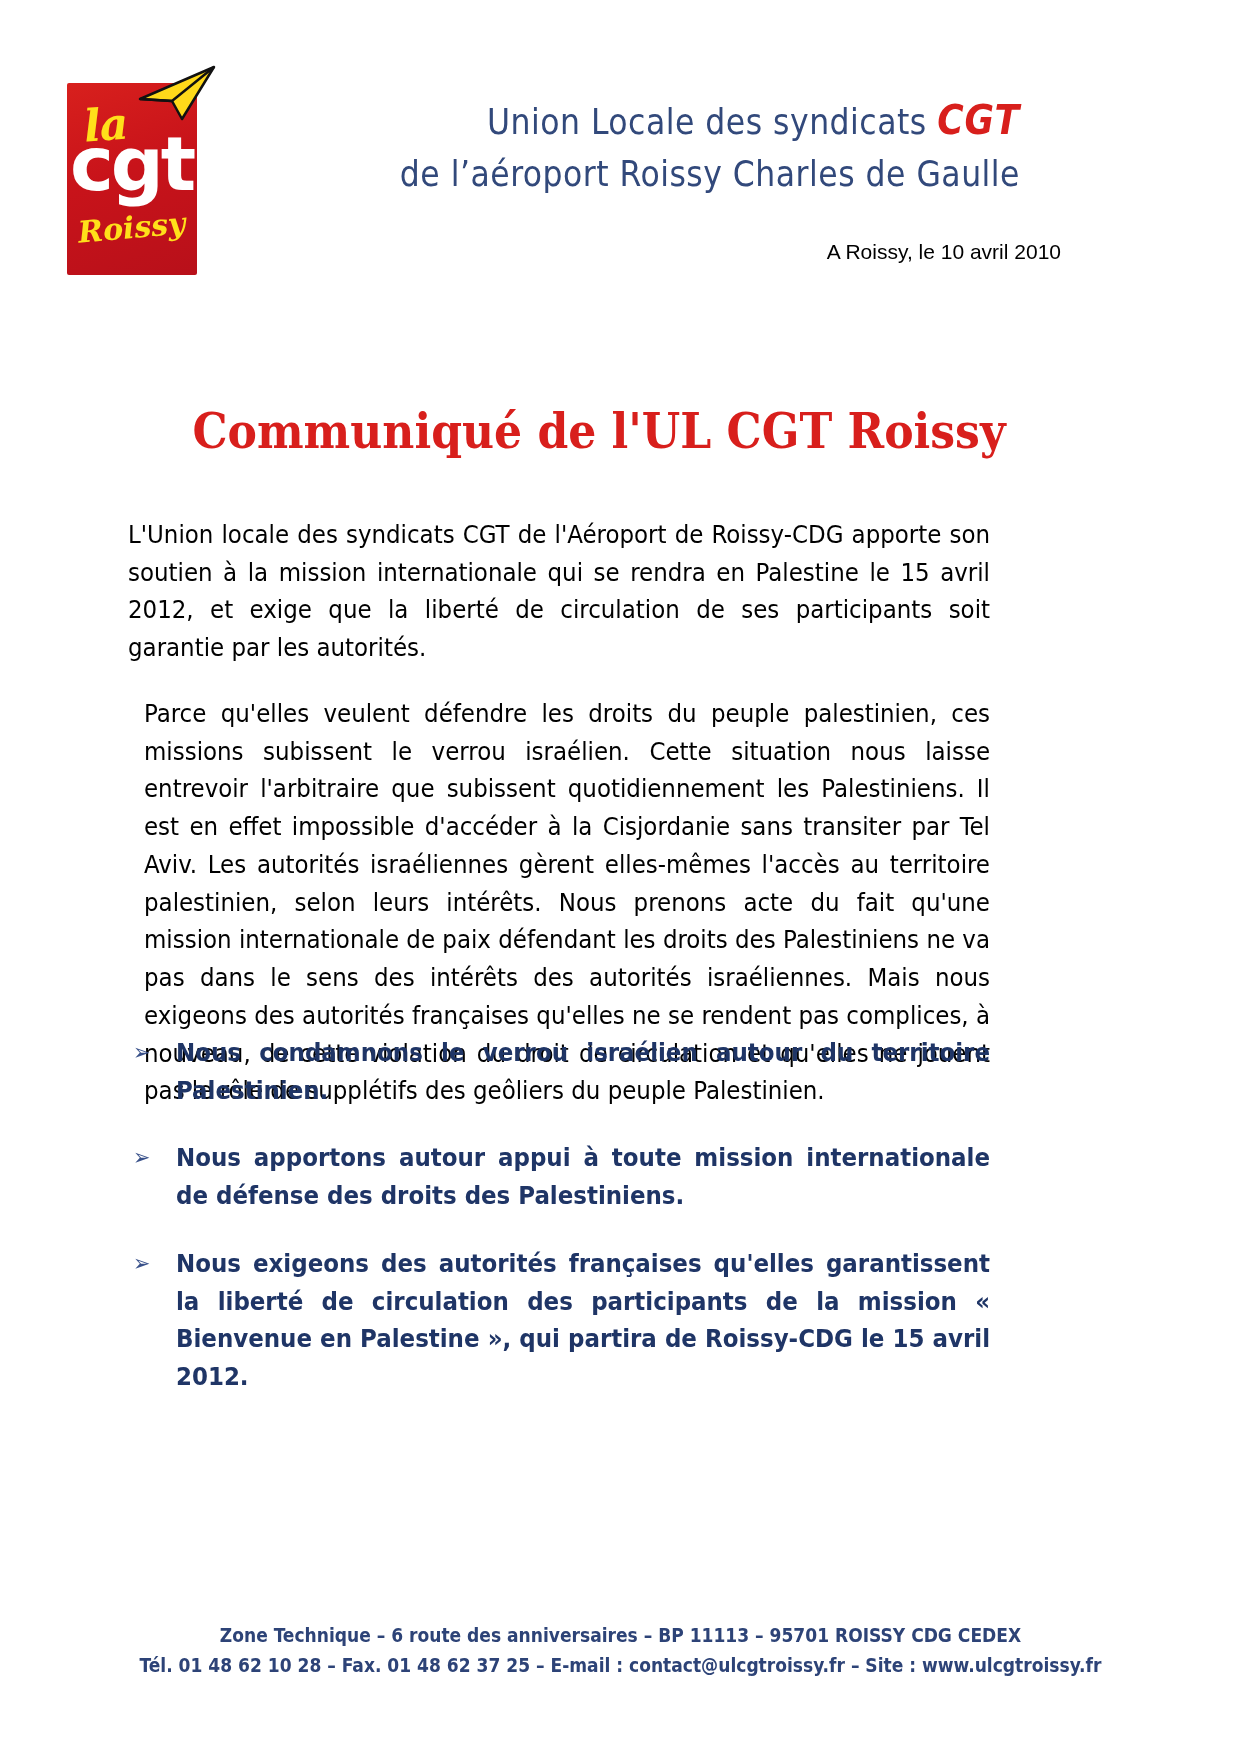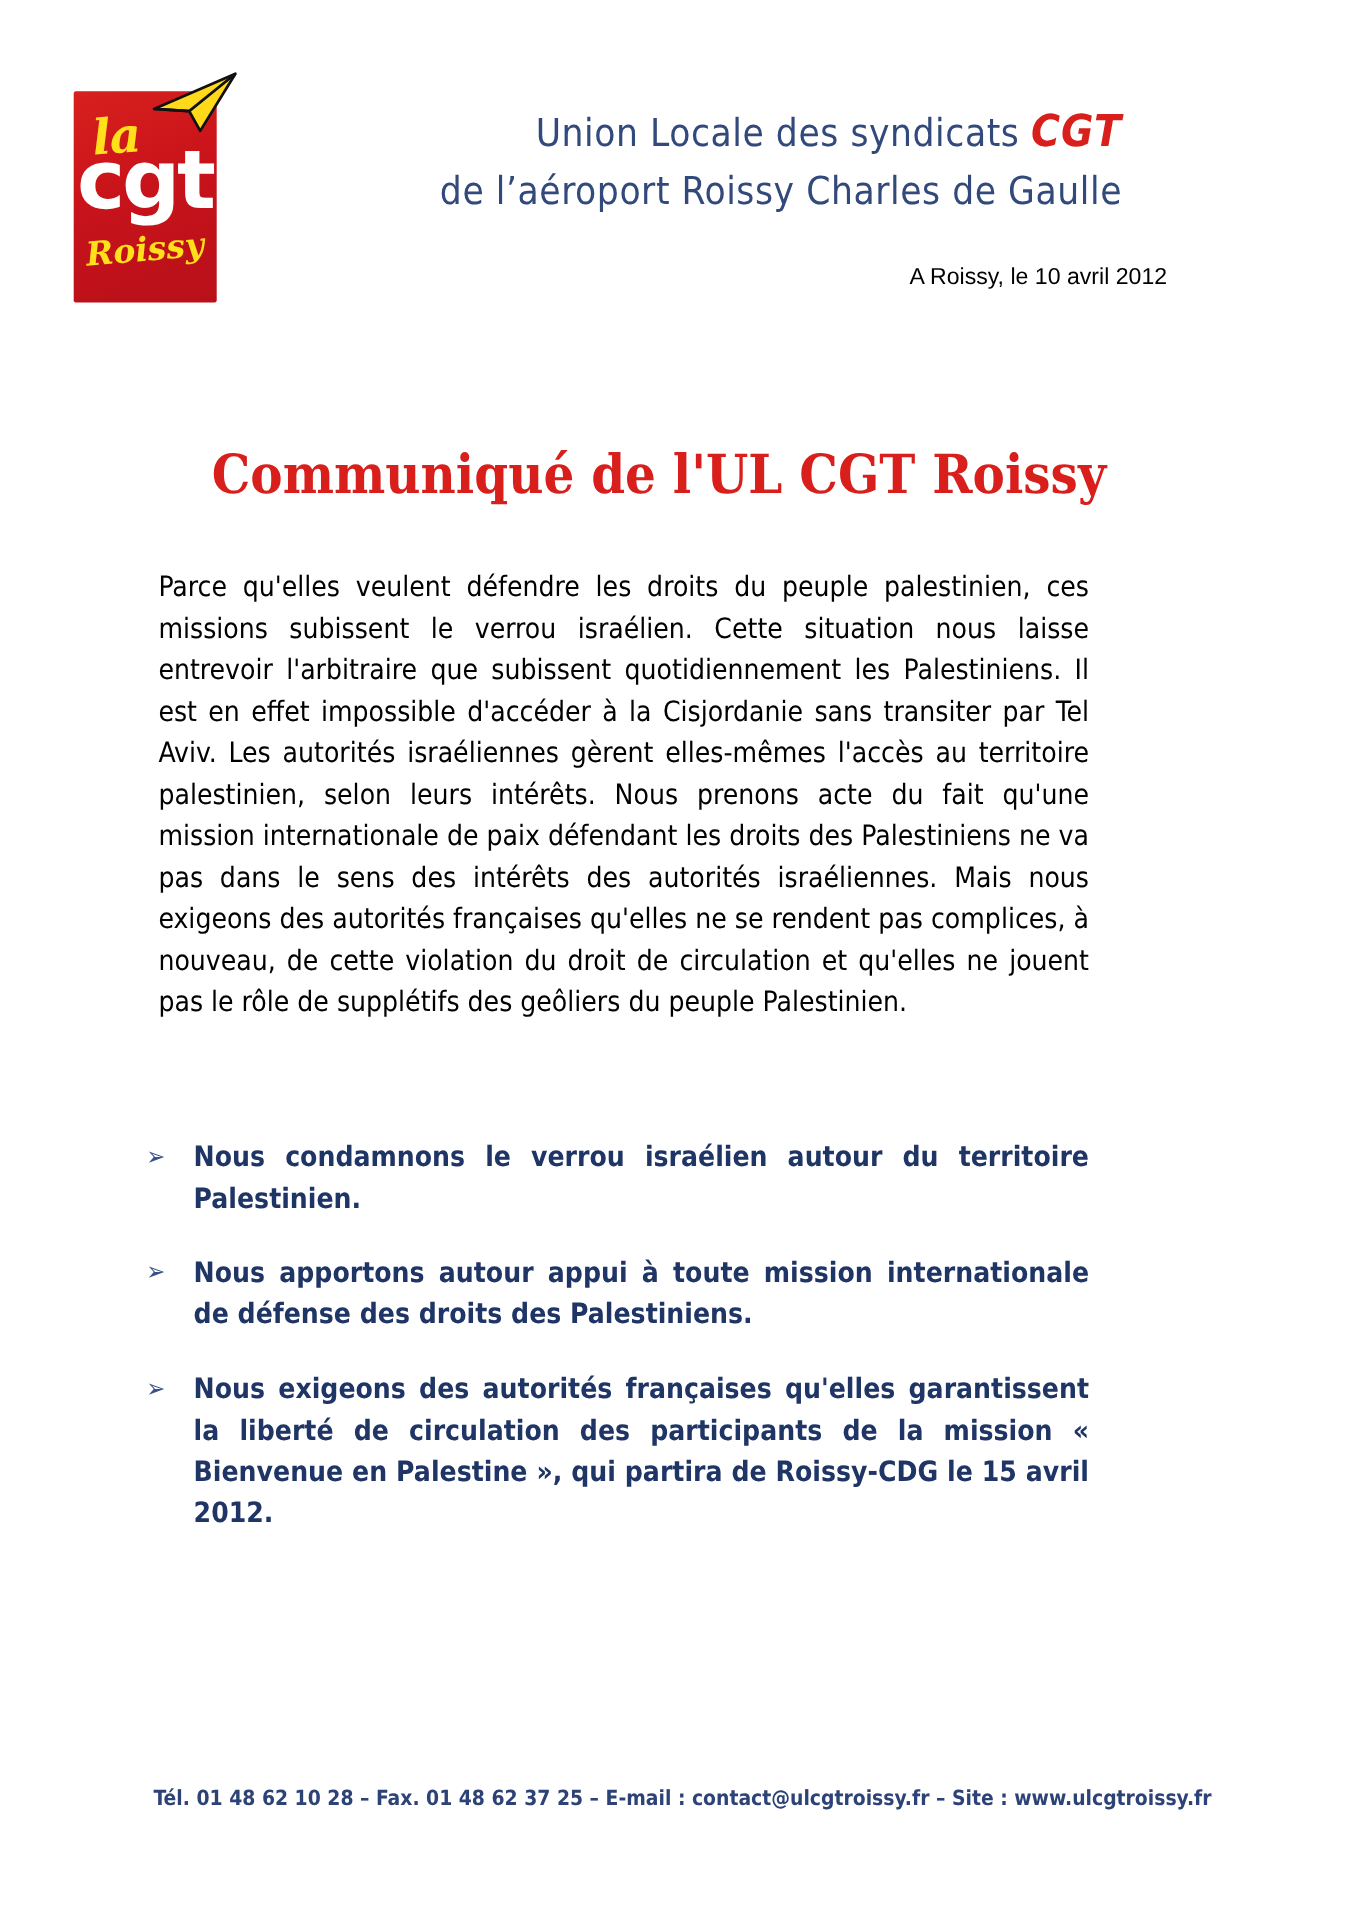--- a/index.html
+++ b/index.html
@@ -214,41 +214,43 @@
         <polygon points="4,34 78,2 46,54 36,36" fill="#ffd91a" stroke="#111111" stroke-width="2.5" stroke-linejoin="round"></polygon>
         <polyline points="4,34 36,36 78,2" fill="none" stroke="#111111" stroke-width="2.5" stroke-linejoin="round"></polyline>
       </svg>
     </div>
 
     <div class="org-title">
       <span class="line1"><span>Union Locale des syndicats </span><span class="cgt-red">CGT</span></span>
       <span class="line2">de l’aéroport Roissy Charles de Gaulle</span>
     </div>
 
-    <div class="date-line">A Roissy, le 10 avril 2012</div>
+    <div class="date-line">A Roissy, le 10 avril 2010</div>
   </div>
 
   <div class="doc-title">Communiqué de l'UL CGT Roissy</div>
 
   <div class="content">
+    <p class="para">L'Union locale des syndicats CGT de l'Aéroport de Roissy-CDG apporte son soutien à la mission internationale qui se rendra en Palestine le 15 avril 2012, et exige que la liberté de circulation de ses participants soit garantie par les autorités.</p>
     <p class="para">Parce qu'elles veulent défendre les droits du peuple palestinien, ces missions subissent le verrou israélien. Cette situation nous laisse entrevoir l'arbitraire que subissent quotidiennement les Palestiniens. Il est en effet impossible d'accéder à la Cisjordanie sans transiter par Tel Aviv. Les autorités israéliennes gèrent elles-mêmes l'accès au territoire palestinien, selon leurs intérêts. Nous prenons acte du fait qu'une mission internationale de paix défendant les droits des Palestiniens ne va pas dans le sens des intérêts des autorités israéliennes. Mais nous exigeons des autorités françaises qu'elles ne se rendent pas complices, à nouveau, de cette violation du droit de circulation et qu'elles ne jouent pas le rôle de supplétifs des geôliers du peuple Palestinien.</p>
   </div>
 
   <div class="bullets">
     <div class="bullet-item">
       <span class="bullet-marker">➢</span>
       <span>Nous condamnons le verrou israélien autour du territoire Palestinien.</span>
     </div>
     <div class="bullet-item">
       <span class="bullet-marker">➢</span>
       <span>Nous apportons autour appui à toute mission internationale de défense des droits des Palestiniens.</span>
     </div>
     <div class="bullet-item">
       <span class="bullet-marker">➢</span>
       <span>Nous exigeons des autorités françaises qu'elles garantissent la liberté de circulation des participants de la mission « Bienvenue en Palestine », qui partira de Roissy-CDG le 15 avril 2012.</span>
     </div>
   </div>
 
   <div class="footer">
+    <span>Zone Technique – 6 route des anniversaires – BP 11113 – 95701 ROISSY CDG CEDEX</span>
     <span>Tél. 01 48 62 10 28 – Fax. 01 48 62 37 25 – E-mail : contact@ulcgtroissy.fr – Site : www.ulcgtroissy.fr</span>
   </div>
 
 </div>
 
 </body></html>

